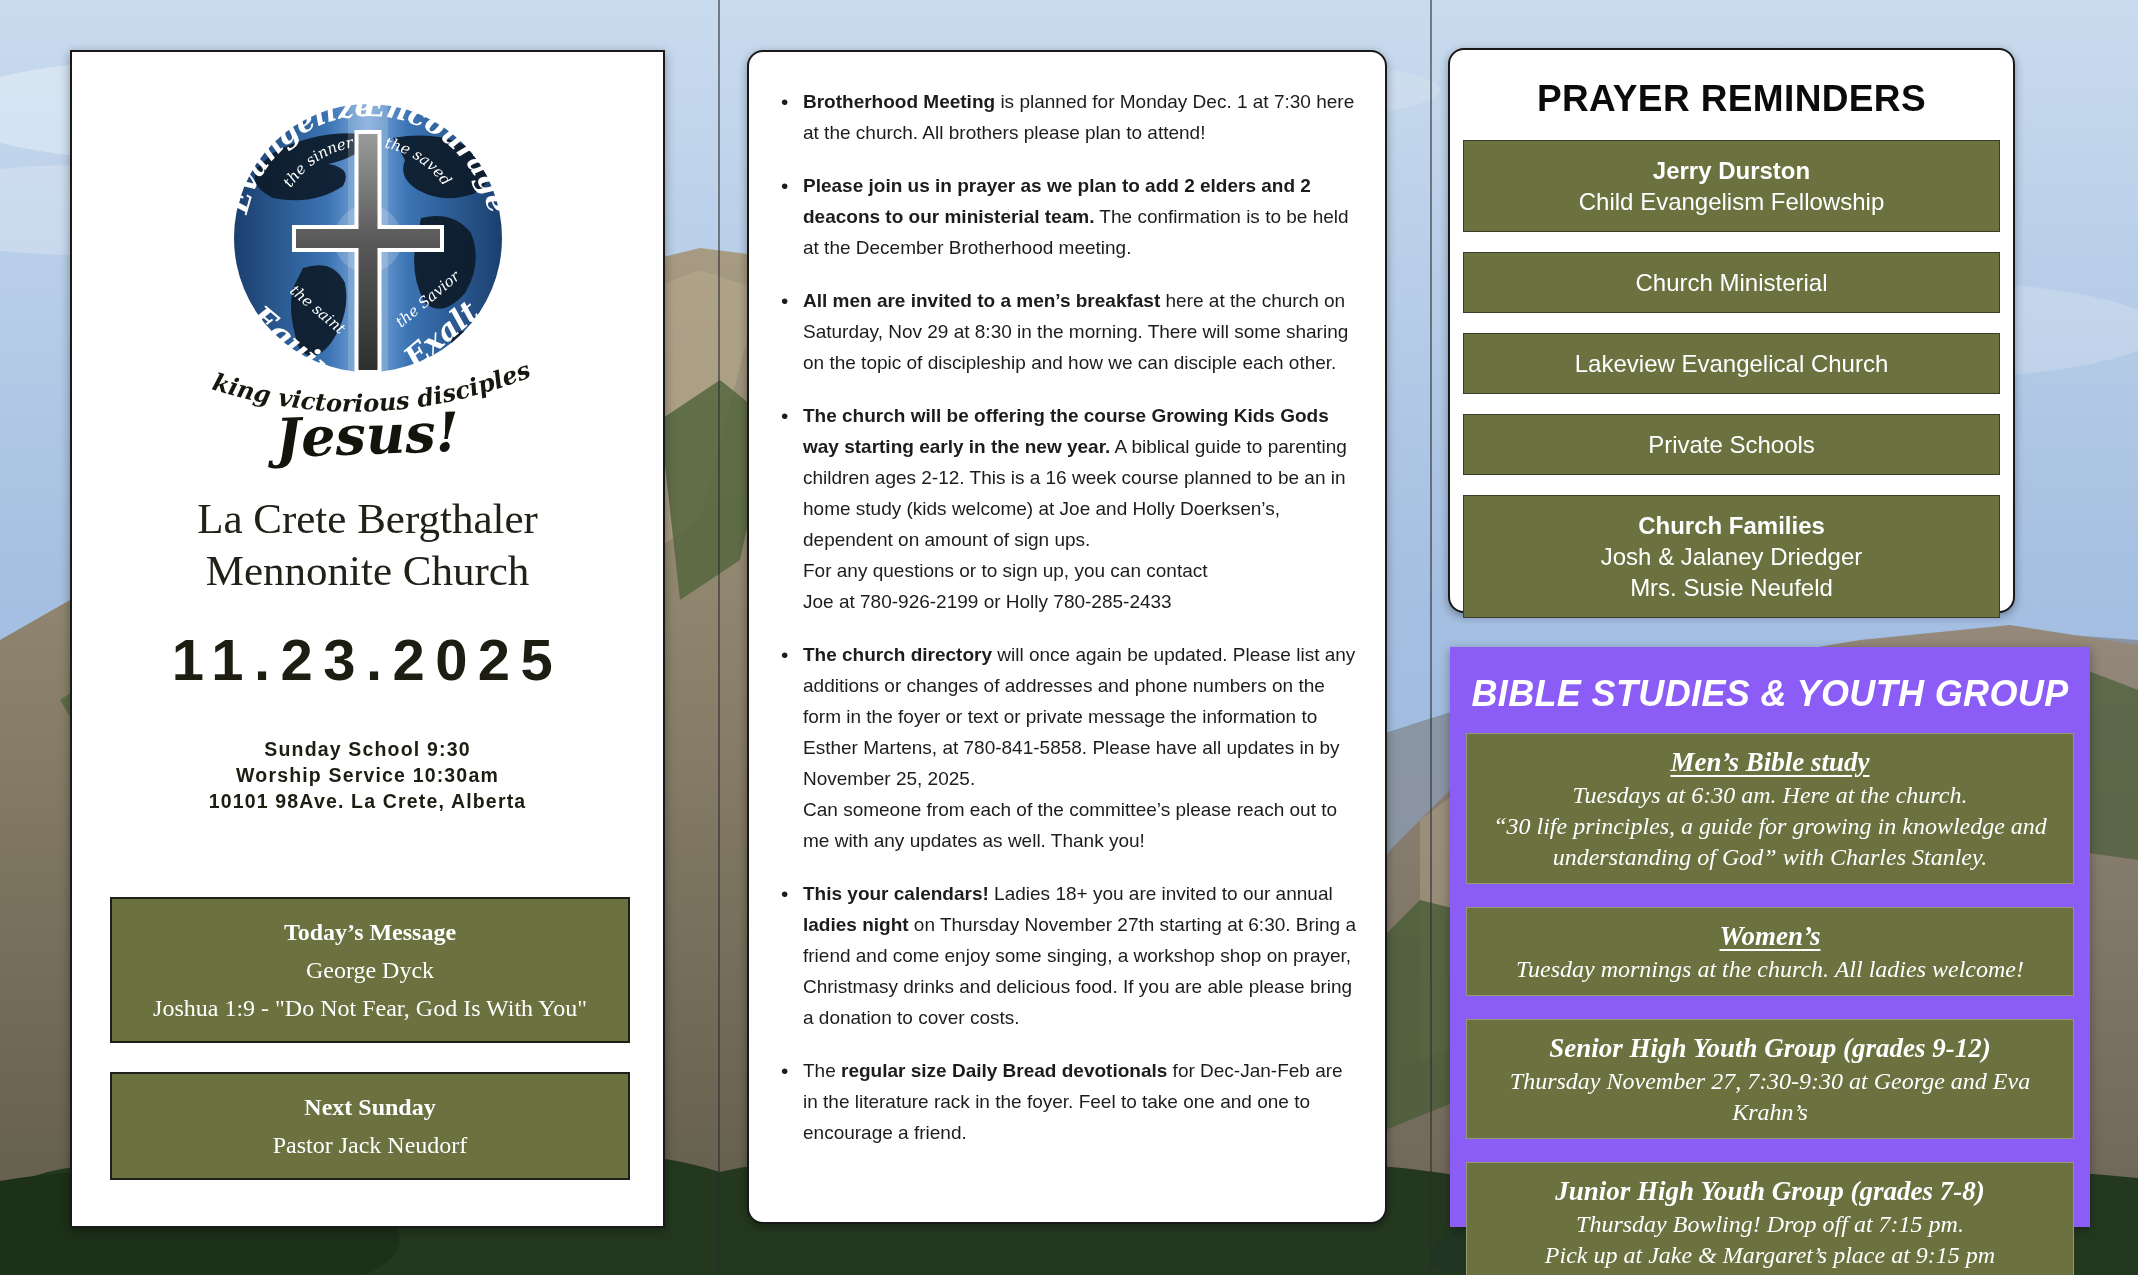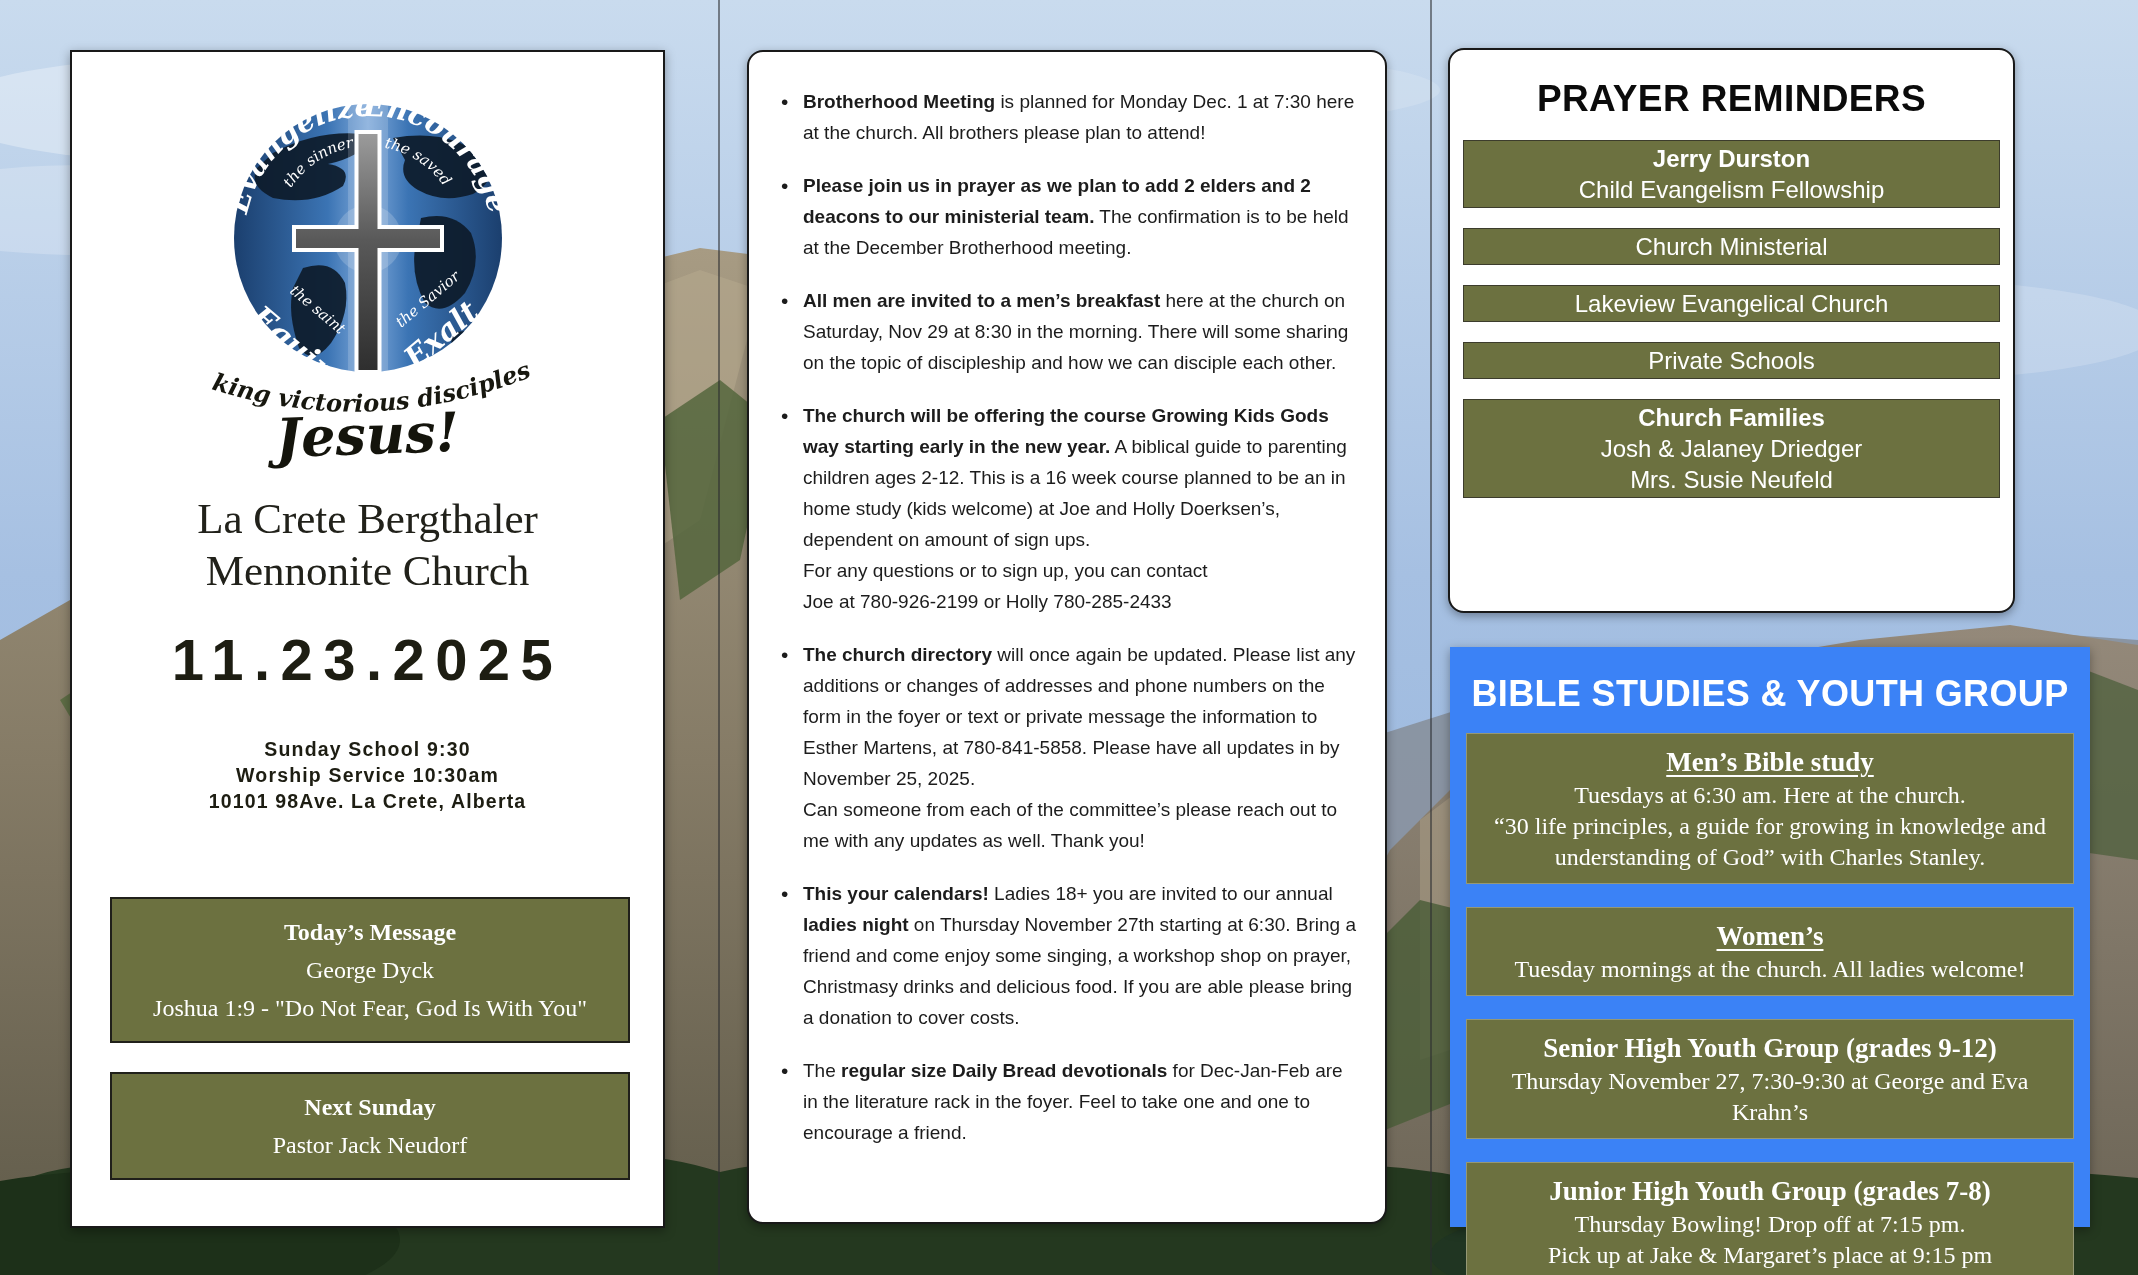--- a/index.html
+++ b/index.html
@@ -41,21 +41,21 @@
   .bullet-item{display:flex;margin-bottom:22px;color:#1c1c1c;}
   .bullet-item:last-child{margin-bottom:0;}
   .bullet-marker{width:22px;flex:0 0 22px;font-size:21px;line-height:31px;}
   .bullet-text{flex:1;font-size:19px;line-height:31px;white-space:pre-line;}
   .b{font-weight:700;}
 
   
   .prayer-title{margin:28px 0 20px;text-align:center;font-weight:700;font-size:37px;
     letter-spacing:.01em;color:#0b0b0b;}
   .prayer-box{margin:0 13px 20px;background:#6c7140;border:1px solid #3c3c2c;color:#fff;
-    text-align:center;font-size:24px;line-height:31px;padding:2px 8px;}
+    text-align:center;font-size:24px;line-height:31px;padding:14px 8px;}
   .prayer-box .line.b{font-weight:700;}
 
   
   .bible-title{margin:26px 0 18px;text-align:center;font-weight:700;font-size:36px;
     color:#fff;letter-spacing:.01em;white-space:nowrap;}
   .bible-box{margin-bottom:23px;background:#6c7140;border:1px solid rgba(255,255,255,.28);
     color:#fff;text-align:center;font-family:"Liberation Serif",serif;padding:10px 10px;}
   .bible-heading{font-weight:700;font-size:27px;line-height:36px;}
   .bible-heading.ul{text-decoration:underline;text-underline-offset:4px;}
   .bible-line{font-size:24px;line-height:31px;}
@@ -236,21 +236,21 @@
         <div class="line">Private Schools</div>
       </div>
       <div class="prayer-box">
         <div class="line b">Church Families</div>
         <div class="line">Josh &amp; Jalaney Driedger</div>
         <div class="line">Mrs. Susie Neufeld</div>
       </div>
     </div>
 </div>
 
-<div class="panel-bible panel" style="border:none;background:#3b82f6;">
+<div class="panel-bible panel" style="border:none;background:#8b5cf6;font-style:italic;">
   <div class="bible-title">BIBLE STUDIES &amp; YOUTH GROUP</div>
   <div id="bible-boxes">
       <div class="bible-box">
         <div class="bible-heading ul">Men’s Bible study</div>
         <div class="bible-line">Tuesdays at 6:30 am. Here at the church.</div>
         <div class="bible-line">“30 life principles, a guide for growing in knowledge and understanding of God” with Charles Stanley.</div>
       </div>
       <div class="bible-box">
         <div class="bible-heading ul">Women’s</div>
         <div class="bible-line">Tuesday mornings at the church. All ladies welcome!</div>

